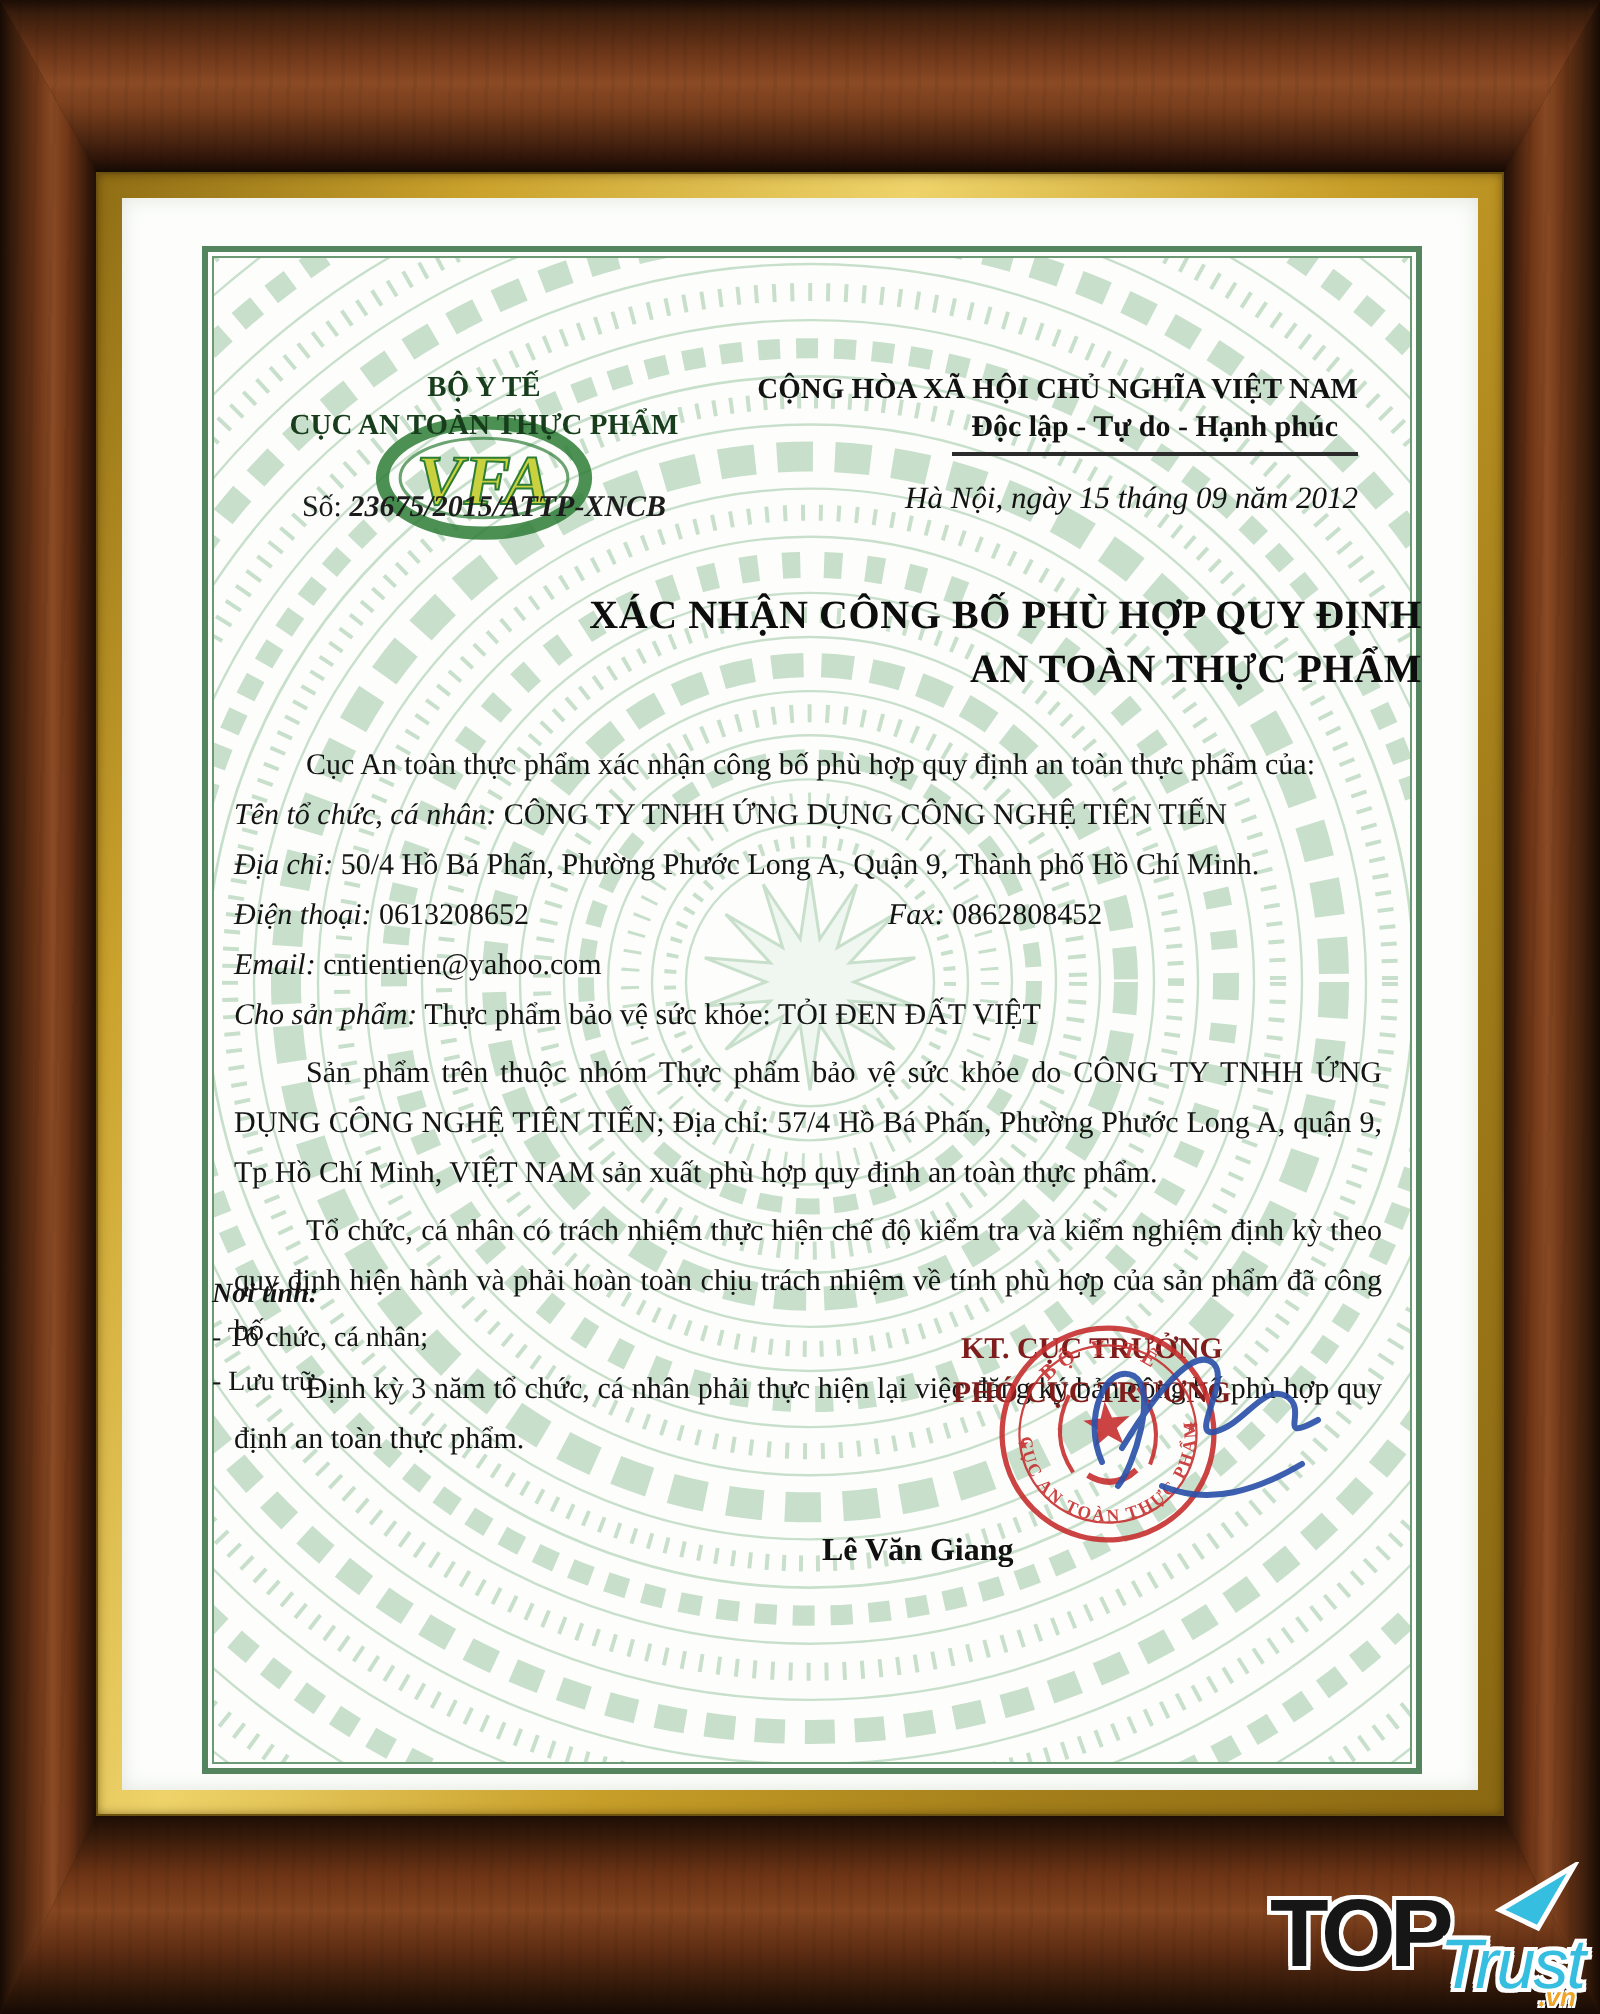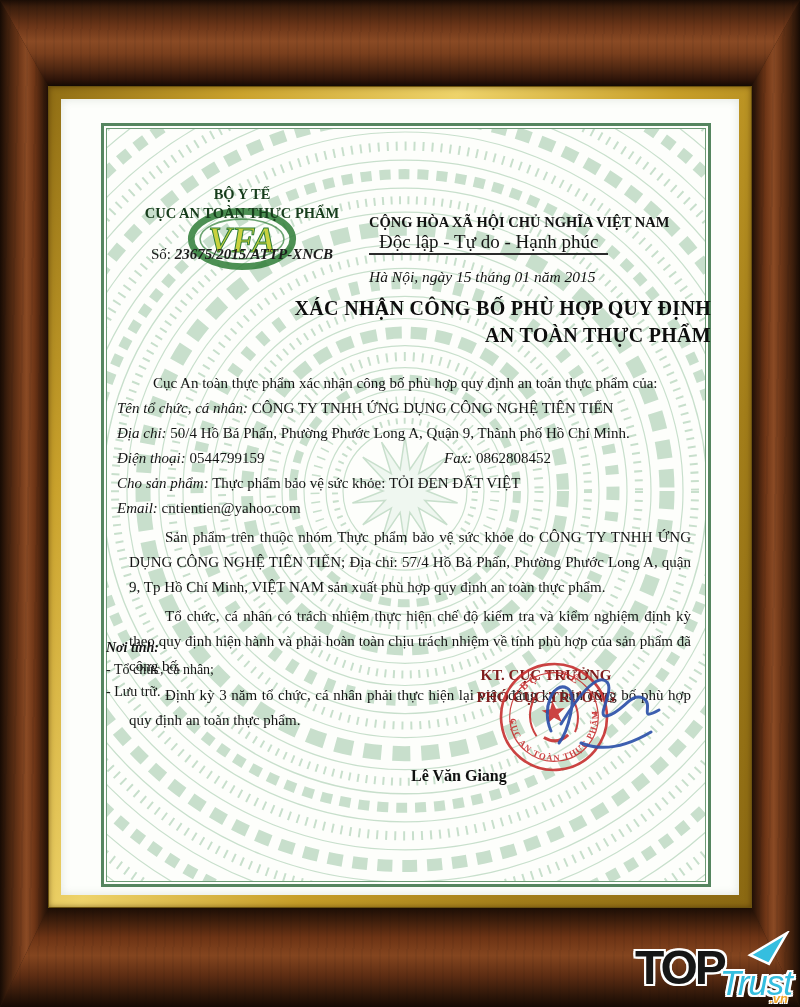--- a/index.html
+++ b/index.html
@@ -34,37 +34,37 @@
   .gborder{position:absolute;top:24px;left:40px;right:28px;bottom:8px;border:3px solid #55855f;z-index:0;}
   .gborder-inner{position:absolute;inset:2px;border:1px solid #6b9a74;overflow:hidden;background:#fdfefb;}
   .gborder-inner svg{position:absolute;inset:0;width:100%;height:100%;opacity:.62;}
 
   
   .hdr-left{position:absolute;left:56px;top:86px;width:250px;text-align:center;z-index:2;color:#173d1c;}
   .hdr-left .l1,.hdr-left .l2{font-weight:bold;font-size:14.5px;line-height:19px;}
   .vfa{position:absolute;left:63px;top:22px;width:124px;height:64px;z-index:0;}
   .num-line{position:relative;z-index:1;margin-top:23px;font-size:15px;color:#1c1c1c;}
   .num-line i{font-weight:bold;}
-  .hdr-right{position:absolute;left:308px;top:86px;width:310px;text-align:left;z-index:2;color:#121212;margin-top:27px;}
+  .hdr-right{position:absolute;left:308px;top:86px;width:310px;text-align:right;z-index:2;color:#121212;}
   .hdr-right .l1{font-weight:bold;font-size:14.5px;line-height:20px;}
-  .motto{display:inline-block;font-weight:normal;font-size:19px;line-height:19px;
+  .motto{display:inline-block;font-weight:bold;font-size:15px;line-height:19px;
          border-bottom:2px solid #2b2b2b;padding:0 10px 2px;}
   .dateline{margin-top:13px;font-style:italic;font-size:15.5px;}
 
   
   .cert-title{position:absolute;left:40px;right:28px;top:196px;text-align:right;z-index:2;
     font-weight:bold;font-size:20px;line-height:27px;color:#0d0d0d;letter-spacing:.3px;}
 
   
   .body{position:absolute;left:56px;top:272px;width:574px;z-index:2;font-size:15px;line-height:25px;color:#141414;text-align:justify;}
   .body .indent{text-indent:36px;}
   .body i{font-size:15px;margin-top:40px;}
   .line-phone{position:relative;}
   .fax-part{position:absolute;left:327px;top:0;}
-  .para{text-indent:36px;margin-top:4px;margin-left:12px;}
+  .para{text-indent:36px;margin-top:4px;}
 
   
   .recipients{position:absolute;left:45px;top:538px;z-index:2;font-size:14px;line-height:22px;color:#141414;}
   .recipients .head{font-weight:bold;font-style:italic;}
 
   
   .signblock{position:absolute;left:350px;top:536px;width:270px;text-align:center;z-index:2;
     font-weight:bold;font-size:15px;line-height:22px;color:#7f1d1d;margin-top:29px;}
   .stamp{position:absolute;left:437px;top:562px;width:112px;height:112px;z-index:3;transform:rotate(-6deg);opacity:.9;}
   .sig{position:absolute;left:470px;top:558px;width:140px;height:108px;z-index:4;opacity:.92;}
@@ -147,53 +147,53 @@
         <div class="l2" style="position:relative;z-index:1">CỤC AN TOÀN THỰC PHẨM</div>
         <div class="num-line">
           <span>Số:</span>
           <i>23675/2015/ATTP-XNCB</i>
         </div>
       </div>
 
       <div class="hdr-right">
         <div class="l1">CỘNG HÒA XÃ HỘI CHỦ NGHĨA VIỆT NAM</div>
         <div><span class="motto">Độc lập - Tự do - Hạnh phúc</span></div>
-        <div class="dateline">Hà Nội, ngày 15 tháng 01 năm 2015</div>
+        <div class="dateline">Hà Nội, ngày 15 tháng 09 năm 2012</div>
       </div>
 
       <div class="cert-title">
         <div>XÁC NHẬN CÔNG BỐ PHÙ HỢP QUY ĐỊNH</div>
         <div>AN TOÀN THỰC PHẨM</div>
       </div>
 
       <div class="body">
         <div class="indent">Cục An toàn thực phẩm xác nhận công bố phù hợp quy định an toàn thực phẩm của:</div>
         <div>
           <i>Tên tổ chức, cá nhân:</i>
           <span>CÔNG TY TNHH ỨNG DỤNG CÔNG NGHỆ TIÊN TIẾN</span>
         </div>
         <div>
           <i>Địa chỉ:</i>
           <span>50/4 Hồ Bá Phấn, Phường Phước Long A, Quận 9, Thành phố Hồ Chí Minh.</span>
         </div>
         <div class="line-phone">
           <i>Điện thoại:</i>
-          <span>0544799159</span>
+          <span>0613208652</span>
           <span class="fax-part">
             <i>Fax:</i>
             <span>0862808452</span>
           </span>
         </div>
         <div>
+          <i>Email:</i>
+          <span>cntientien@yahoo.com</span>
+        </div>
+        <div>
           <i>Cho sản phẩm:</i>
           <span>Thực phẩm bảo vệ sức khỏe: TỎI ĐEN ĐẤT VIỆT</span>
-        </div>
-        <div>
-          <i>Email:</i>
-          <span>cntientien@yahoo.com</span>
         </div>
         <div class="para">Sản phẩm trên thuộc nhóm Thực phẩm bảo vệ sức khỏe do CÔNG TY TNHH ỨNG DỤNG CÔNG NGHỆ TIÊN TIẾN; Địa chỉ: 57/4 Hồ Bá Phấn, Phường Phước Long A, quận 9, Tp Hồ Chí Minh, VIỆT NAM sản xuất phù hợp quy định an toàn thực phẩm.</div>
         <div class="para">Tổ chức, cá nhân có trách nhiệm thực hiện chế độ kiểm tra và kiểm nghiệm định kỳ theo quy định hiện hành và phải hoàn toàn chịu trách nhiệm về tính phù hợp của sản phẩm đã công bố.</div>
         <div class="para">Định kỳ 3 năm tổ chức, cá nhân phải thực hiện lại việc đăng ký bản công bố phù hợp quy định an toàn thực phẩm.</div>
       </div>
 
       <div class="recipients">
         <div class="head">Nơi tính:</div>
         <div>- Tổ chức, cá nhân;</div>
         <div>- Lưu trữ.</div>

